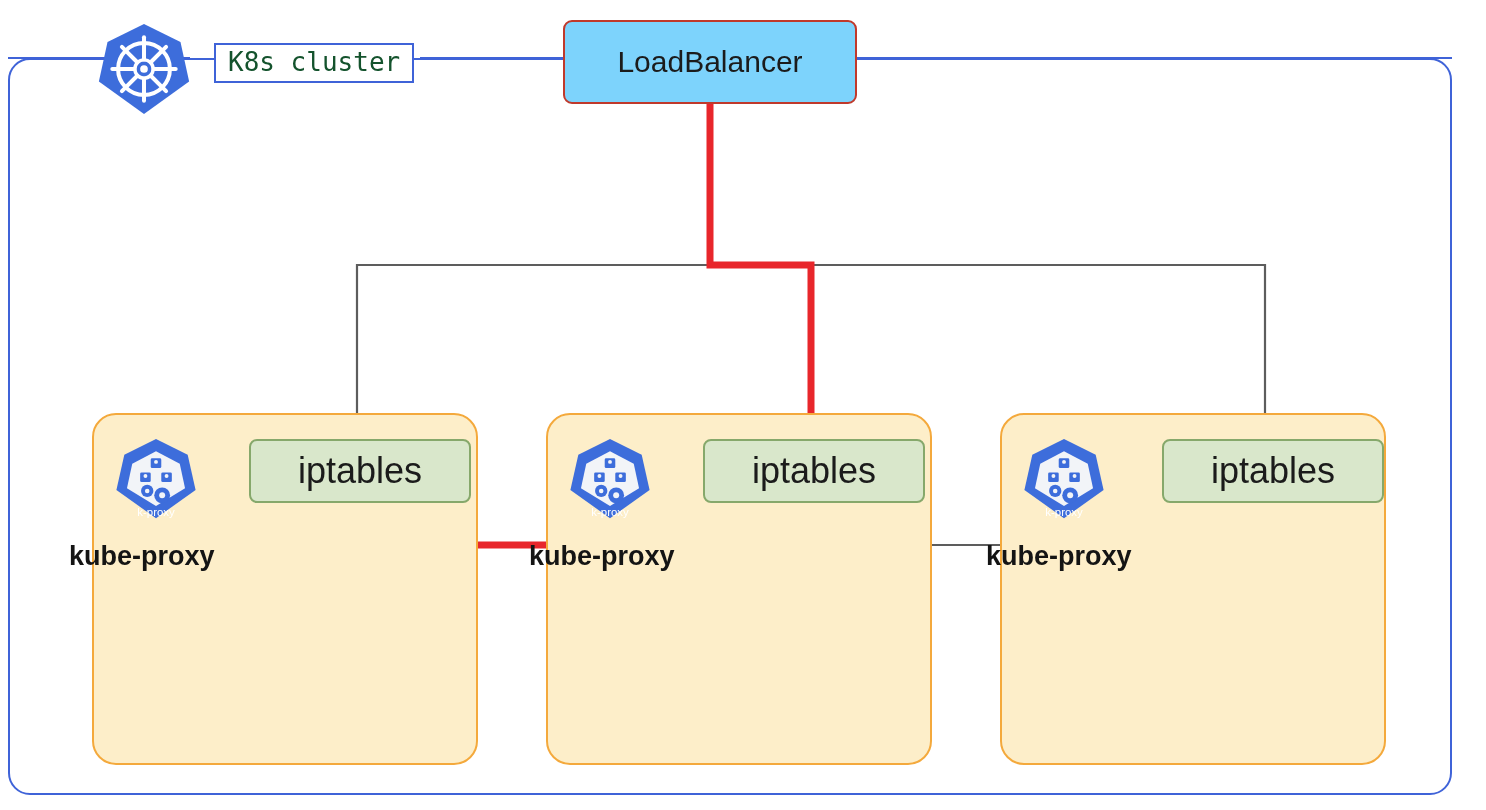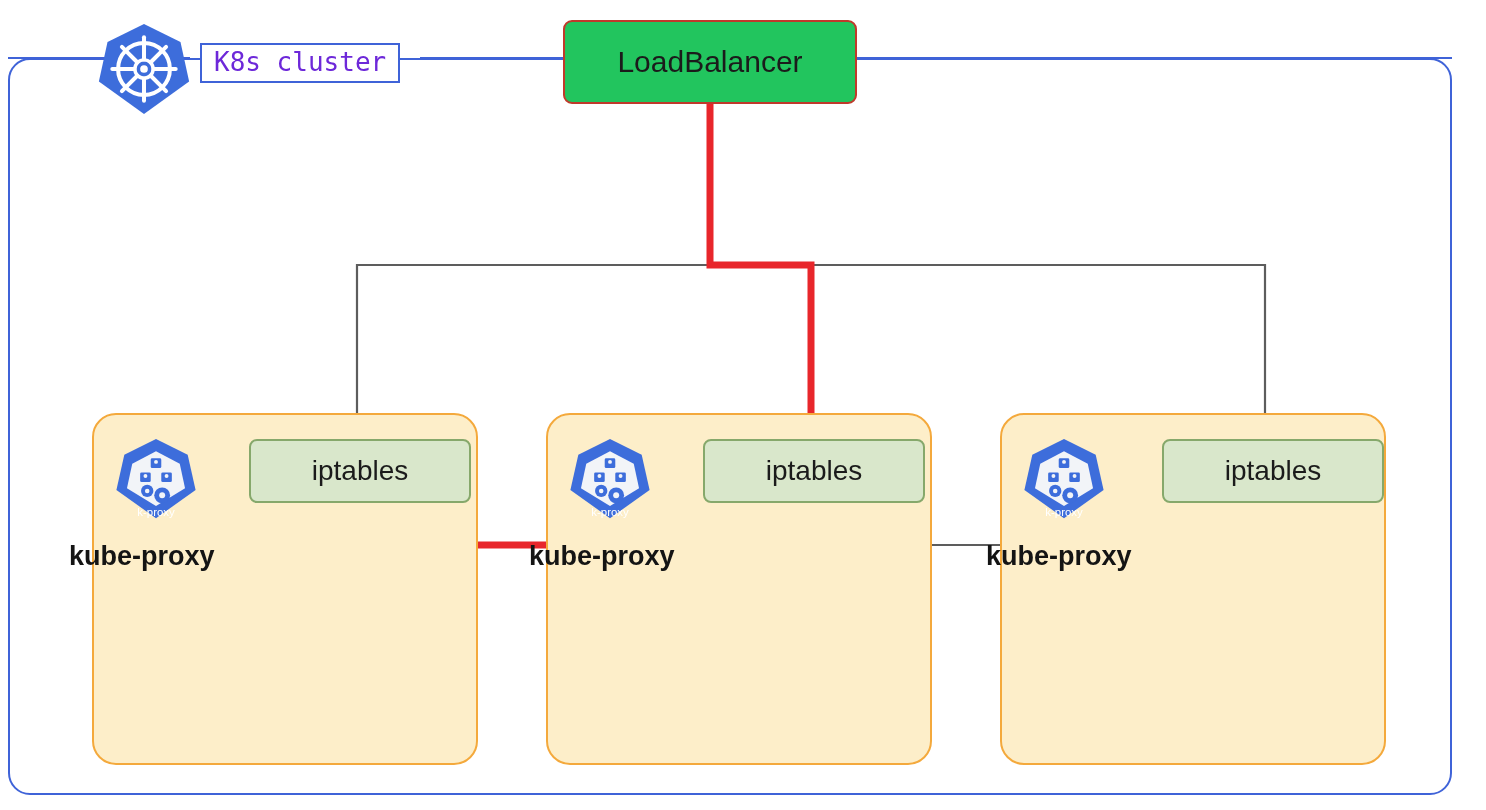--- a/index.html
+++ b/index.html
@@ -11,54 +11,54 @@
   #stage{position:absolute;left:0;top:0;width:1486px;height:810px;}
   #wires{position:absolute;left:0;top:0;width:1486px;height:810px;pointer-events:none;}
 
   
   .cluster-frame{
     position:absolute;left:8px;top:58px;width:1444px;height:737px;
     border:2px solid #3f63d8;border-radius:22px;background:transparent;
     box-sizing:border-box;
   }
   .cluster-tag{
-    position:absolute;left:200px;top:43px;
+    position:absolute;left:214px;top:43px;
     border:2px solid #3f63d8;background:#ffffff;
     padding:2px 12px 4px 12px;
     font-family:"DejaVu Sans Mono","Liberation Mono",monospace;
-    font-size:26px;color:#6d28d9;letter-spacing:0px;line-height:30px;
+    font-size:26px;color:#14532d;letter-spacing:0px;line-height:30px;
     white-space:nowrap;box-sizing:border-box;
   }
   .k8s-logo{position:absolute;left:96px;top:20px;width:96px;height:98px;}
 
   
   .lb-box{
     position:absolute;left:563px;top:20px;width:294px;height:84px;
-    background:#22c55e;border:2px solid #c0392b;border-radius:9px;
+    background:#7dd3fc;border:2px solid #c0392b;border-radius:9px;
     display:flex;align-items:center;justify-content:center;
     font-size:30px;color:#1b1b1b;box-sizing:border-box;
   }
 
   
   .node{
     position:absolute;top:413px;width:386px;height:352px;
     background:#fdeec9;border:2px solid #f4a93c;border-radius:24px;
     box-sizing:border-box;
   }
   #node-1{left:92px;}
   #node-2{left:546px;}
   #node-3{left:1000px;}
 
   .kproxy-logo{position:absolute;top:22px;left:18px;width:88px;height:92px;}
 
   .iptables-box{
     position:absolute;top:24px;width:222px;height:64px;
     background:#d9e7cb;border:2px solid #86a86b;border-radius:8px;
     display:flex;align-items:center;justify-content:center;
-    font-size:28px;color:#1b1b1b;box-sizing:border-box;
+    font-size:36px;color:#1b1b1b;box-sizing:border-box;
   }
   #ipt-1{left:155px;}
   #ipt-2{left:155px;}
   #ipt-3{left:160px;}
 
   .kube-proxy-label{
     position:absolute;font-size:27px;color:#141414;white-space:nowrap;
     line-height:30px;
     font-weight:bold;
   }

